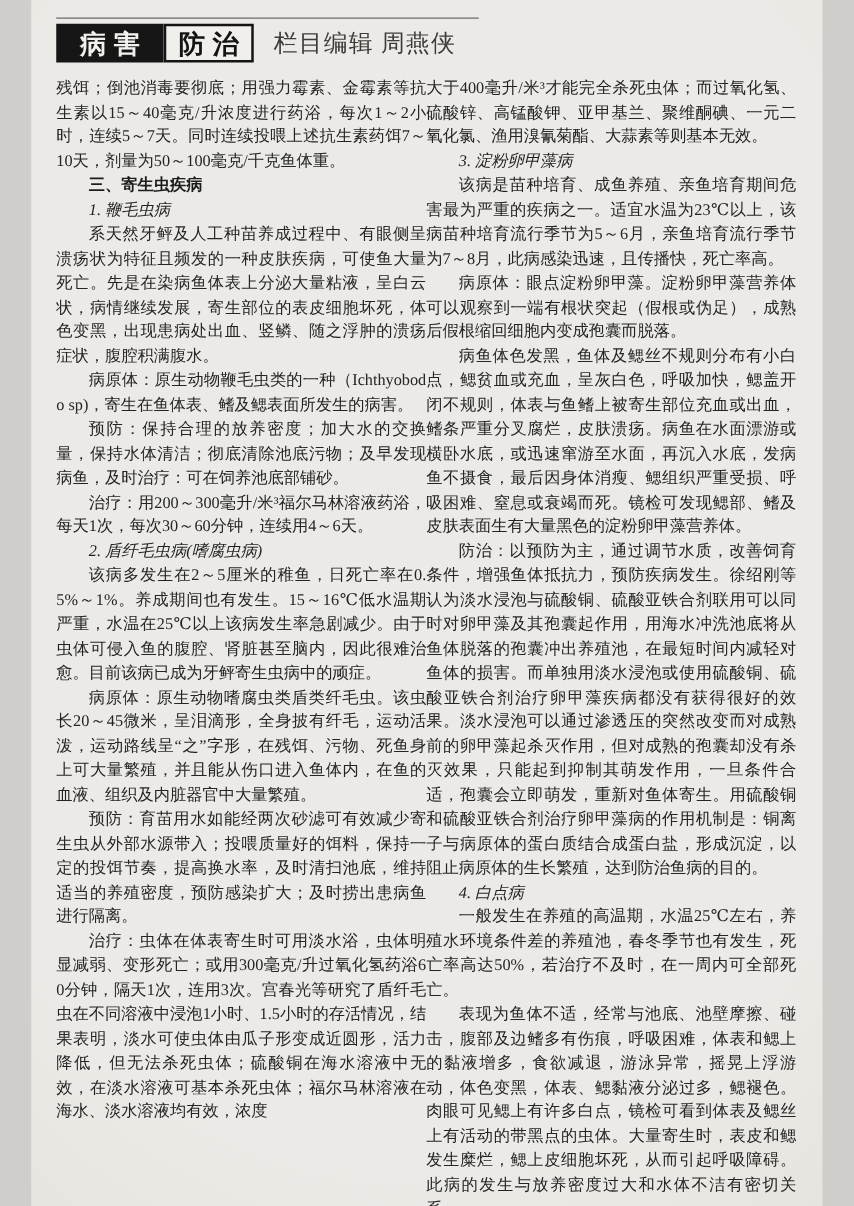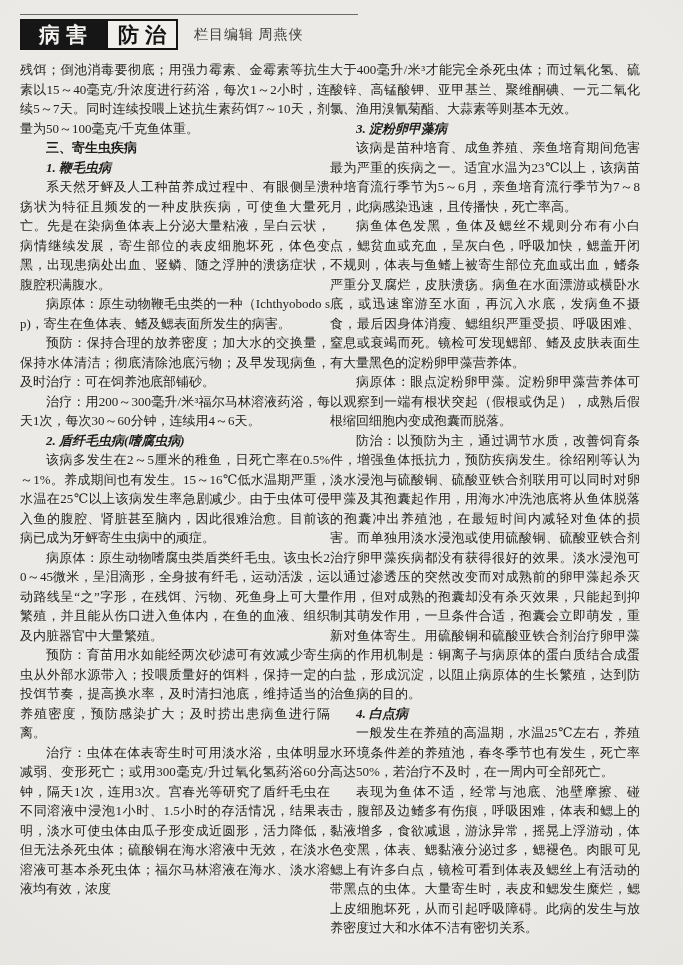--- a/index.html
+++ b/index.html
@@ -2,21 +2,21 @@
 <html><head>
 <meta charset="utf-8">
 <style>
   html, body {
     margin: 0;
     padding: 0;
     background: #cfcecb;
   }
   .page {
     position: relative;
-    width: 683px;
+    width: 633px;
     height: 965px;
     margin: 0 auto;
     background:
       radial-gradient(ellipse 120% 100% at 48% 42%, #ebeae6 55%, #e2e1dc 82%, #d6d5d0 100%);
     color: #262626;
     font-family: "Liberation Serif", "DejaVu Serif", serif;
     overflow: hidden;
   }
   
   .header {
@@ -54,21 +54,21 @@
   }
   .badge-secondary {
     background: #f0efeb;
     color: #141414;
     border: 2px solid #141414;
     width: 72px;
     padding-left: 6px;
   }
   .editor-credit {
     margin-left: 16px;
-    font-size: 14px;
+    font-size: 19px;
     color: #3c3b38;
     letter-spacing: 1px;
     white-space: nowrap;
   }
   
   .content {
     position: absolute;
     top: 60px;
     left: 20px;
     right: 21px;
@@ -91,21 +91,21 @@
   .para.cont { text-indent: 0; }
   .para.h2 {
     text-indent: 2em;
     font-weight: 700;
     font-family: "Liberation Sans", "DejaVu Sans", sans-serif;
     color: #1c1c1b;
   }
   .para.h3 {
     text-indent: 2em;
     font-style: italic;
-    font-weight: 700;
+    font-weight: 400;
     color: #1f1f1e;
   }
 </style>
 </head>
 <body>
 
 <div class="page">
 
   <div class="header">
     <div class="header-rule"></div>
@@ -128,22 +128,22 @@
         <p class="para h3">2. 盾纤毛虫病(嗜腐虫病)</p>
         <p class="para body">该病多发生在2～5厘米的稚鱼，日死亡率在0.5%～1%。养成期间也有发生。15～16℃低水温期严重，水温在25℃以上该病发生率急剧减少。由于虫体可侵入鱼的腹腔、肾脏甚至脑内，因此很难治愈。目前该病已成为牙鲆寄生虫病中的顽症。</p>
         <p class="para body">病原体：原生动物嗜腐虫类盾类纤毛虫。该虫长20～45微米，呈泪滴形，全身披有纤毛，运动活泼，运动路线呈“之”字形，在残饵、污物、死鱼身上可大量繁殖，并且能从伤口进入鱼体内，在鱼的血液、组织及内脏器官中大量繁殖。</p>
         <p class="para body">预防：育苗用水如能经两次砂滤可有效减少寄生虫从外部水源带入；投喂质量好的饵料，保持一定的投饵节奏，提高换水率，及时清扫池底，维持适当的养殖密度，预防感染扩大；及时捞出患病鱼进行隔离。</p>
         <p class="para body">治疗：虫体在体表寄生时可用淡水浴，虫体明显减弱、变形死亡；或用300毫克/升过氧化氢药浴60分钟，隔天1次，连用3次。宫春光等研究了盾纤毛虫在不同溶液中浸泡1小时、1.5小时的存活情况，结果表明，淡水可使虫体由瓜子形变成近圆形，活力降低，但无法杀死虫体；硫酸铜在海水溶液中无效，在淡水溶液可基本杀死虫体；福尔马林溶液在海水、淡水溶液均有效，浓度</p>
       </div>
     <div class="column">
         <p class="para cont">大于400毫升/米³才能完全杀死虫体；而过氧化氢、硫酸锌、高锰酸钾、亚甲基兰、聚维酮碘、一元二氧化氯、渔用溴氰菊酯、大蒜素等则基本无效。</p>
         <p class="para h3">3. 淀粉卵甲藻病</p>
         <p class="para body">该病是苗种培育、成鱼养殖、亲鱼培育期间危害最为严重的疾病之一。适宜水温为23℃以上，该病苗种培育流行季节为5～6月，亲鱼培育流行季节为7～8月，此病感染迅速，且传播快，死亡率高。</p>
+        <p class="para body">病原体：眼点淀粉卵甲藻。淀粉卵甲藻营养体可以观察到一端有根状突起（假根或伪足），成熟后假根缩回细胞内变成孢囊而脱落。</p>
         <p class="para body">病鱼体色发黑，鱼体及鳃丝不规则分布有小白点，鳃贫血或充血，呈灰白色，呼吸加快，鳃盖开闭不规则，体表与鱼鳍上被寄生部位充血或出血，鳍条严重分叉腐烂，皮肤溃疡。病鱼在水面漂游或横卧水底，或迅速窜游至水面，再沉入水底，发病鱼不摄食，最后因身体消瘦、鳃组织严重受损、呼吸困难、窒息或衰竭而死。镜检可发现鳃部、鳍及皮肤表面生有大量黑色的淀粉卵甲藻营养体。</p>
-        <p class="para body">病原体：眼点淀粉卵甲藻。淀粉卵甲藻营养体可以观察到一端有根状突起（假根或伪足），成熟后假根缩回细胞内变成孢囊而脱落。</p>
         <p class="para body">防治：以预防为主，通过调节水质，改善饲育条件，增强鱼体抵抗力，预防疾病发生。徐绍刚等认为淡水浸泡与硫酸铜、硫酸亚铁合剂联用可以同时对卵甲藻及其孢囊起作用，用海水冲洗池底将从鱼体脱落的孢囊冲出养殖池，在最短时间内减轻对鱼体的损害。而单独用淡水浸泡或使用硫酸铜、硫酸亚铁合剂治疗卵甲藻疾病都没有获得很好的效果。淡水浸泡可以通过渗透压的突然改变而对成熟前的卵甲藻起杀灭作用，但对成熟的孢囊却没有杀灭效果，只能起到抑制其萌发作用，一旦条件合适，孢囊会立即萌发，重新对鱼体寄生。用硫酸铜和硫酸亚铁合剂治疗卵甲藻病的作用机制是：铜离子与病原体的蛋白质结合成蛋白盐，形成沉淀，以阻止病原体的生长繁殖，达到防治鱼病的目的。</p>
         <p class="para h3">4. 白点病</p>
         <p class="para body">一般发生在养殖的高温期，水温25℃左右，养殖水环境条件差的养殖池，春冬季节也有发生，死亡率高达50%，若治疗不及时，在一周内可全部死亡。</p>
         <p class="para body">表现为鱼体不适，经常与池底、池壁摩擦、碰击，腹部及边鳍多有伤痕，呼吸困难，体表和鳃上的黏液增多，食欲减退，游泳异常，摇晃上浮游动，体色变黑，体表、鳃黏液分泌过多，鳃褪色。肉眼可见鳃上有许多白点，镜检可看到体表及鳃丝上有活动的带黑点的虫体。大量寄生时，表皮和鳃发生糜烂，鳃上皮细胞坏死，从而引起呼吸障碍。此病的发生与放养密度过大和水体不洁有密切关系。</p>
       </div>
   </div>
 
 </div>
 
 </body></html>

